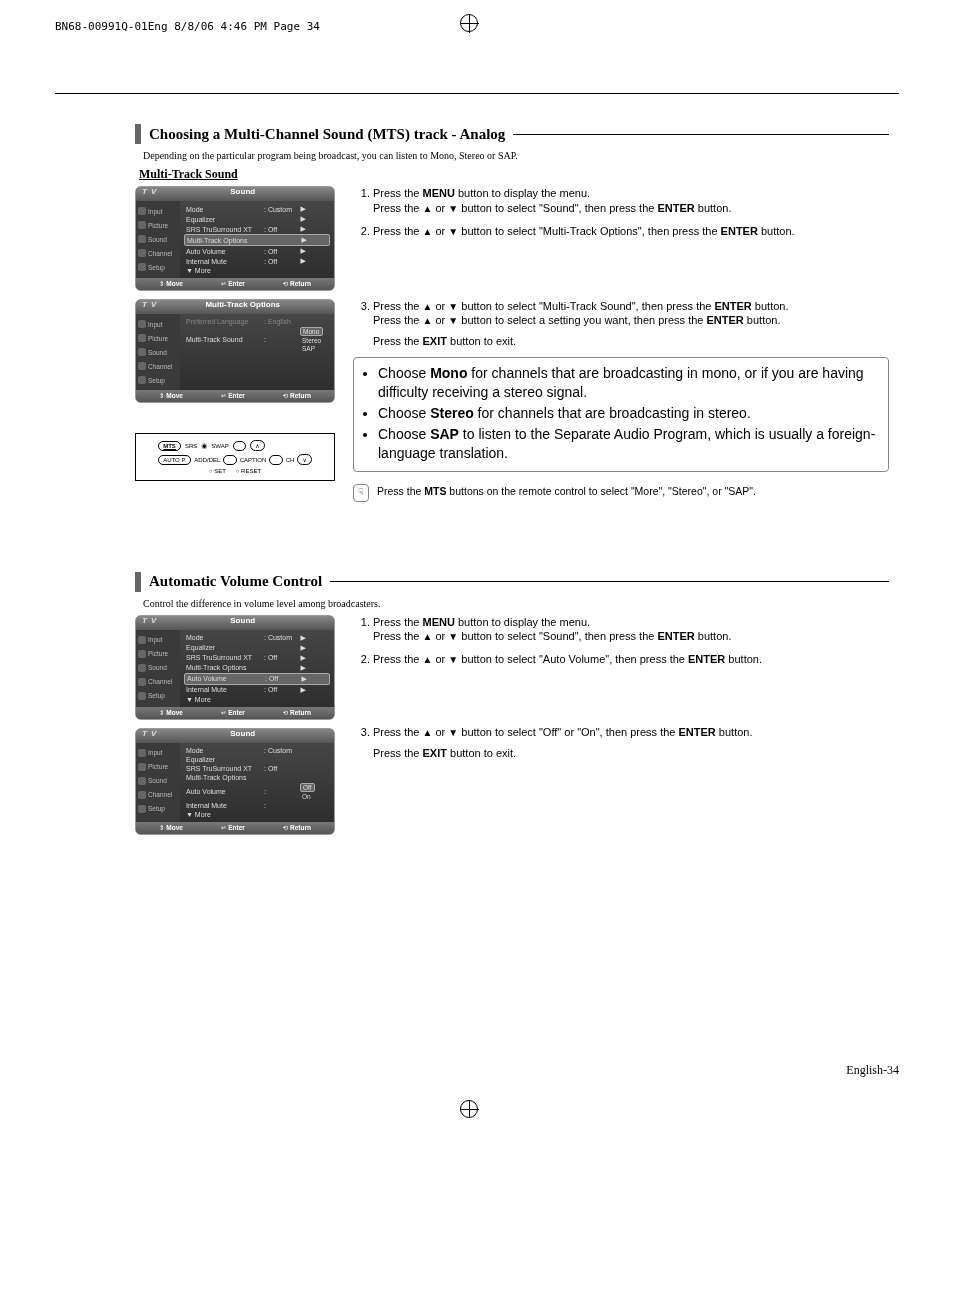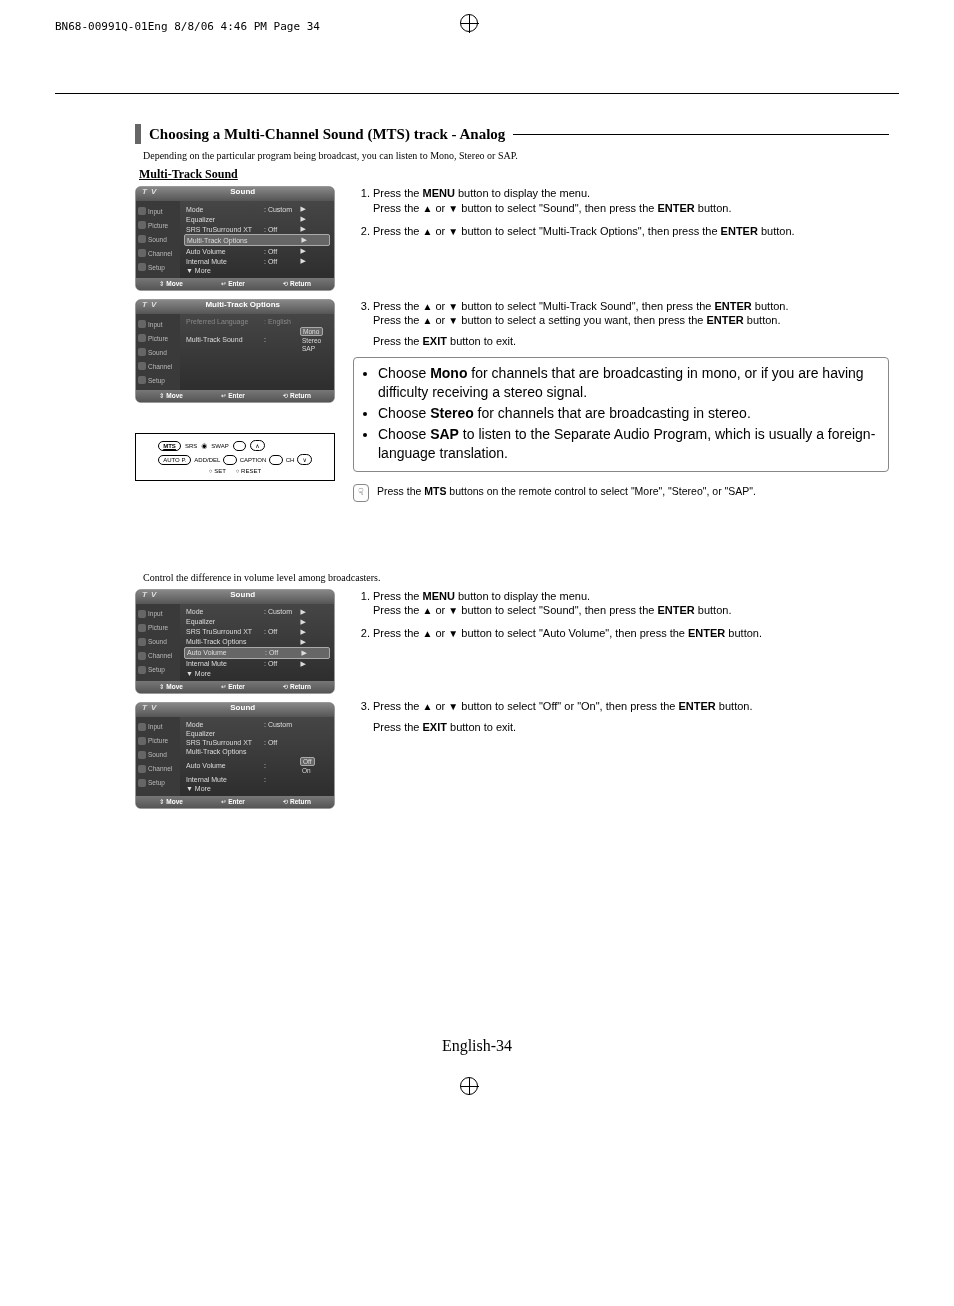--- a/index.html
+++ b/index.html
@@ -40,21 +40,21 @@
   .osd-row .lbl{flex:0 0 78px}
   .osd-row .val{flex:0 0 36px}
   .osd-row .ar{flex:0 0 6px;text-align:right}
   .osd-row.hl{background:#666;border:1px solid #aaa;border-radius:2px}
   .osd-row.disabled{color:#888}
   .osd-box{background:#666;border:1px solid #aaa;padding:0 2px;border-radius:2px}
   .osd-foot{background:linear-gradient(#777,#555);display:flex;justify-content:space-around;padding:2px 4px;font-size:6.5px;color:#fff}
   .osd-foot span b{color:#fff}
   .remote{border:1px solid #000;padding:6px;font-size:7px;font-family:Arial,sans-serif;display:flex;gap:6px;align-items:center;justify-content:center;background:#fff}
   .rbtn{border:1px solid #000;border-radius:8px;padding:1px 4px;font-size:6px;text-align:center}
-  .pagefoot{text-align:center;font-size:16px;margin-top:220px}
+  .pagefoot{text-align:right;font-size:12px;margin-top:220px}
   
   .cross{position:absolute;width:18px;height:18px}
   .cross::before,.cross::after{content:"";position:absolute;background:#000}
   .cross::before{left:8px;top:0;width:1px;height:18px}
   .cross::after{top:8px;left:0;height:1px;width:18px}
   .cross.circ{border:1px solid #000;border-radius:50%;box-sizing:border-box}
 </style>
 </head>
 <body>
 
@@ -223,20 +223,25 @@
         </div>
         <div class="remote-tip">
           <div class="remote-icon">☟</div>
           <div><span>Press the </span><span class="bold">MTS</span><span> buttons on the remote control to select "More", "Stereo", or "SAP".</span></div>
         </div>
       </div>
     </div>
   </div>
 
   <div class="section" style="margin-left:80px;margin-right:10px;margin-top:70px">
+    <div class="sec-head">
+      <div class="sec-bar"></div>
+      <div class="sec-title">Automatic Volume Control</div>
+      <div class="sec-rule"></div>
+    </div>
     <div class="intro">Control the difference in volume level among broadcasters.</div>
 
     <div class="cols">
       <div class="left">
         <div class="osd">
           <div class="osd-top">
               <span class="tv">T V</span>
               <span class="ttl">Sound</span>
             </div>
           <div class="osd-body">

